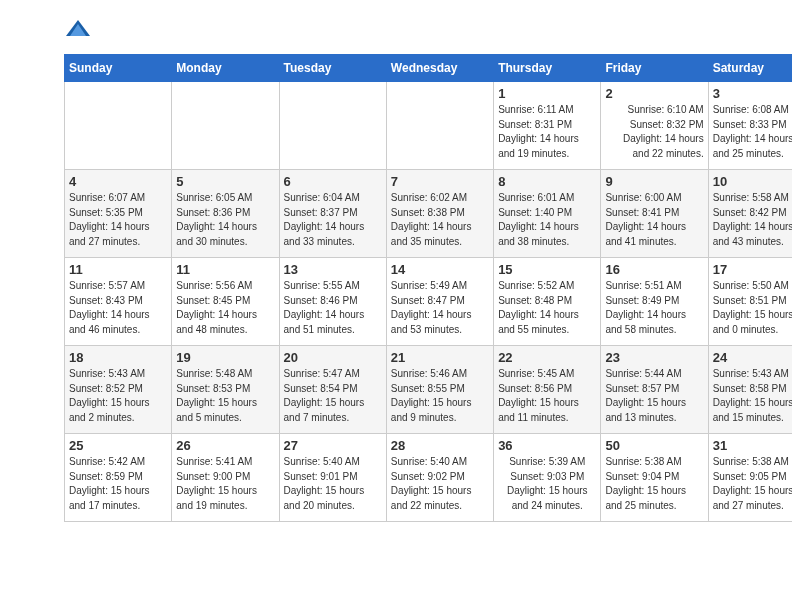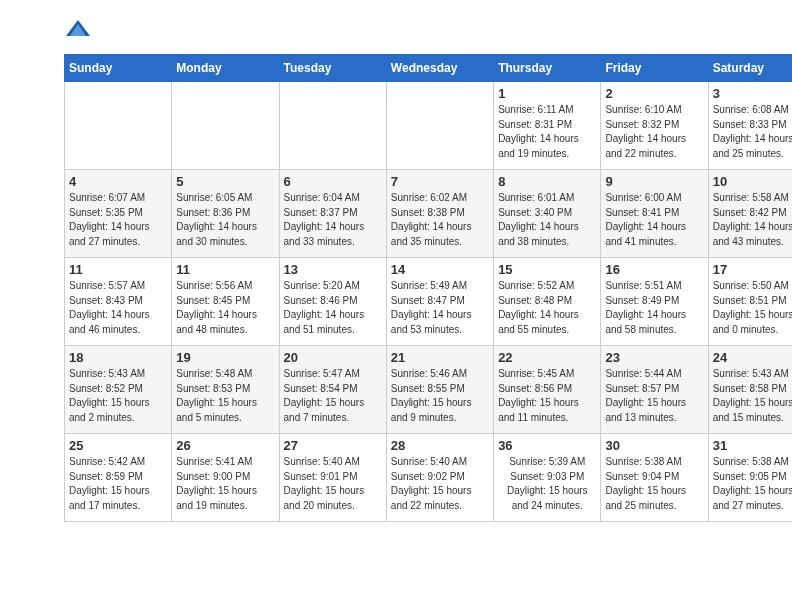--- a/index.html
+++ b/index.html
@@ -139,21 +139,21 @@
           <td class="empty"></td>
           <td>
             <span class="day-num">1</span>
             <div class="day-info" style="white-space: pre-line;">Sunrise: 6:11 AM
 Sunset: 8:31 PM
 Daylight: 14 hours
 and 19 minutes.</div>
           </td>
           <td>
             <span class="day-num">2</span>
-            <div class="day-info" style="white-space: pre-line;">Sunrise: 6:10 AM
+            <div class="day-info" style="white-space: pre-line; text-align: right;">Sunrise: 6:10 AM
 Sunset: 8:32 PM
 Daylight: 14 hours
 and 22 minutes.</div>
           </td>
           <td>
             <span class="day-num">3</span>
             <div class="day-info" style="white-space: pre-line;">Sunrise: 6:08 AM
 Sunset: 8:33 PM
 Daylight: 14 hours
 and 25 minutes.</div>
@@ -184,21 +184,21 @@
           <td>
             <span class="day-num">7</span>
             <div class="day-info" style="white-space: pre-line;">Sunrise: 6:02 AM
 Sunset: 8:38 PM
 Daylight: 14 hours
 and 35 minutes.</div>
           </td>
           <td>
             <span class="day-num">8</span>
             <div class="day-info" style="white-space: pre-line;">Sunrise: 6:01 AM
-Sunset: 3:40 PM
+Sunset: 1:40 PM
 Daylight: 14 hours
 and 38 minutes.</div>
           </td>
           <td>
             <span class="day-num">9</span>
             <div class="day-info" style="white-space: pre-line;">Sunrise: 6:00 AM
 Sunset: 8:41 PM
 Daylight: 14 hours
 and 41 minutes.</div>
           </td>
@@ -220,21 +220,21 @@
           </td>
           <td>
             <span class="day-num">11</span>
             <div class="day-info" style="white-space: pre-line;">Sunrise: 5:56 AM
 Sunset: 8:45 PM
 Daylight: 14 hours
 and 48 minutes.</div>
           </td>
           <td>
             <span class="day-num">13</span>
-            <div class="day-info" style="white-space: pre-line;">Sunrise: 5:20 AM
+            <div class="day-info" style="white-space: pre-line;">Sunrise: 5:55 AM
 Sunset: 8:46 PM
 Daylight: 14 hours
 and 51 minutes.</div>
           </td>
           <td>
             <span class="day-num">14</span>
             <div class="day-info" style="white-space: pre-line;">Sunrise: 5:49 AM
 Sunset: 8:47 PM
 Daylight: 14 hours
 and 53 minutes.</div>
@@ -342,21 +342,21 @@
 and 22 minutes.</div>
           </td>
           <td>
             <span class="day-num">36</span>
             <div class="day-info" style="white-space: pre-line; text-align: center;">Sunrise: 5:39 AM
 Sunset: 9:03 PM
 Daylight: 15 hours
 and 24 minutes.</div>
           </td>
           <td>
-            <span class="day-num">30</span>
+            <span class="day-num">50</span>
             <div class="day-info" style="white-space: pre-line;">Sunrise: 5:38 AM
 Sunset: 9:04 PM
 Daylight: 15 hours
 and 25 minutes.</div>
           </td>
           <td>
             <span class="day-num">31</span>
             <div class="day-info" style="white-space: pre-line;">Sunrise: 5:38 AM
 Sunset: 9:05 PM
 Daylight: 15 hours

